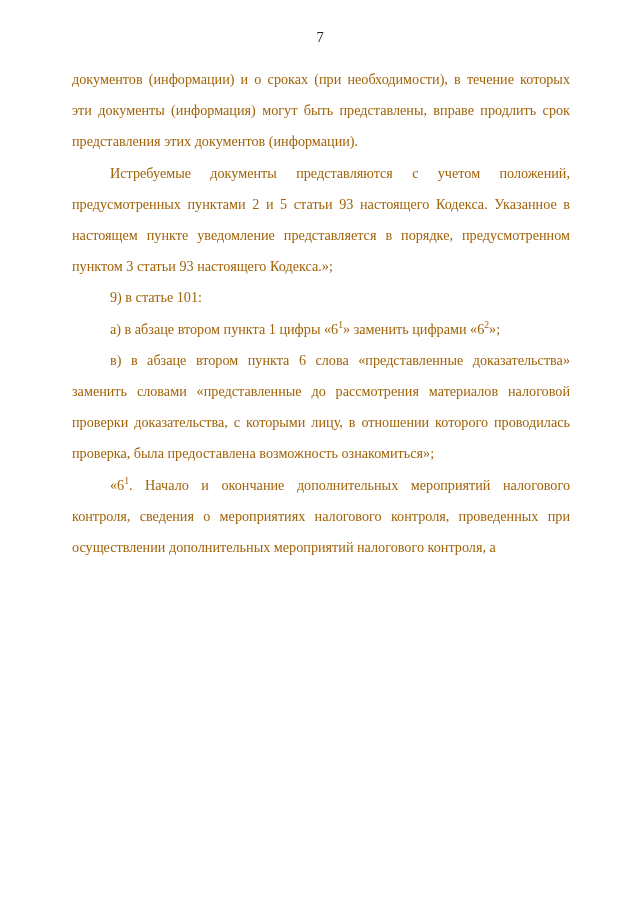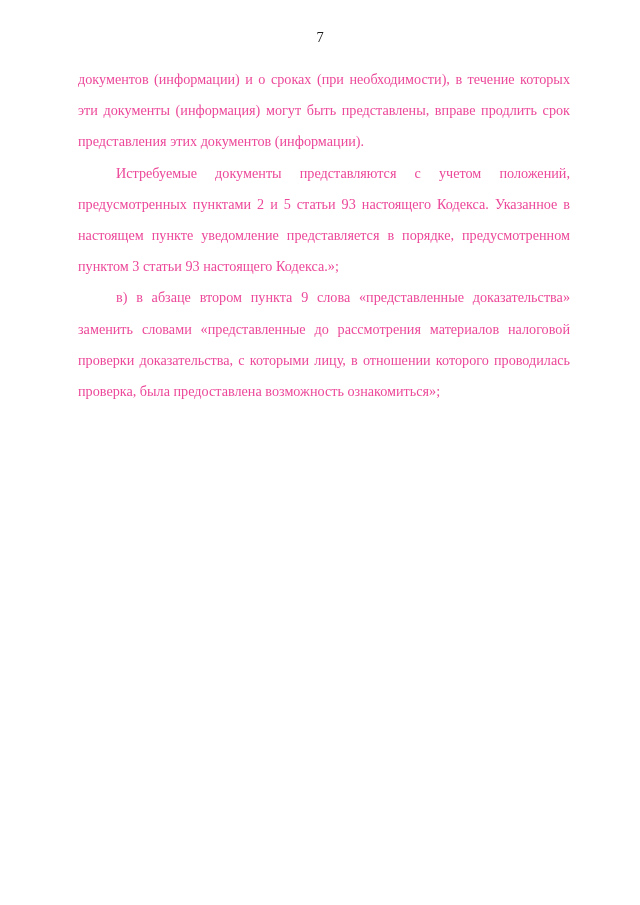--- a/index.html
+++ b/index.html
@@ -32,26 +32,26 @@
     line-height: 1;
     color: #1a1a1a;
   }
   .body-text {
     position: absolute;
     top: 64px;
     left: 70px;
     width: 500px;
   }
   p.para {
-    margin: 0 0 0 8px;
+    margin: 0 0 0 2px;
     font-size: 14.2px;
     line-height: 31.2px;
     text-align: justify;
     text-justify: inter-word;
-    color: #ec4899;
+    color: #a16207;
     text-indent: 0;
   }
   p.indent {
     text-indent: 38px;
   }
   sup {
     font-size: 0.68em;
     vertical-align: super;
     line-height: 0;
   }
@@ -59,16 +59,19 @@
 </head>
 <body>
 
 <div class="page">
 
   <div class="page-number">7</div>
 
   <div class="body-text">
     <p class="para">документов (информации) и о сроках (при необходимости), в течение которых эти документы (информация) могут быть представлены, вправе продлить срок представления этих документов (информации).</p>
     <p class="para indent">Истребуемые документы представляются с учетом положений, предусмотренных пунктами 2 и 5 статьи 93 настоящего Кодекса. Указанное в настоящем пункте уведомление представляется в порядке, предусмотренном пунктом 3 статьи 93 настоящего Кодекса.»;</p>
-    <p class="para indent">в) в абзаце втором пункта 9 слова «представленные доказательства» заменить словами «представленные до рассмотрения материалов налоговой проверки доказательства, с которыми лицу, в отношении которого проводилась проверка, была предоставлена возможность ознакомиться»;</p>
+    <p class="para indent">9) в статье 101:</p>
+    <p class="para indent">а) в абзаце втором пункта 1 цифры «6<sup>1</sup>» заменить цифрами «6<sup>2</sup>»;</p>
+    <p class="para indent">в) в абзаце втором пункта 6 слова «представленные доказательства» заменить словами «представленные до рассмотрения материалов налоговой проверки доказательства, с которыми лицу, в отношении которого проводилась проверка, была предоставлена возможность ознакомиться»;</p>
+    <p class="para indent">«6<sup>1</sup>. Начало и окончание дополнительных мероприятий налогового контроля, сведения о мероприятиях налогового контроля, проведенных при осуществлении дополнительных мероприятий налогового контроля, а</p>
   </div>
 
 </div>
 
 </body></html>

